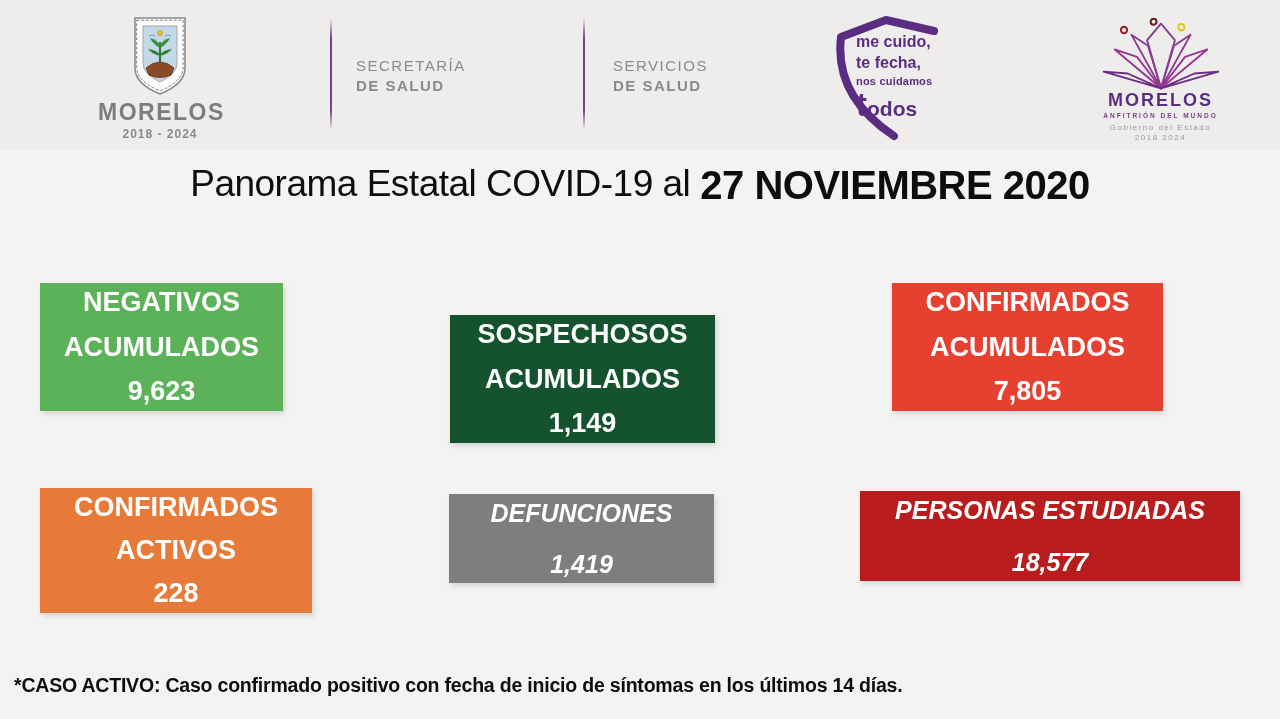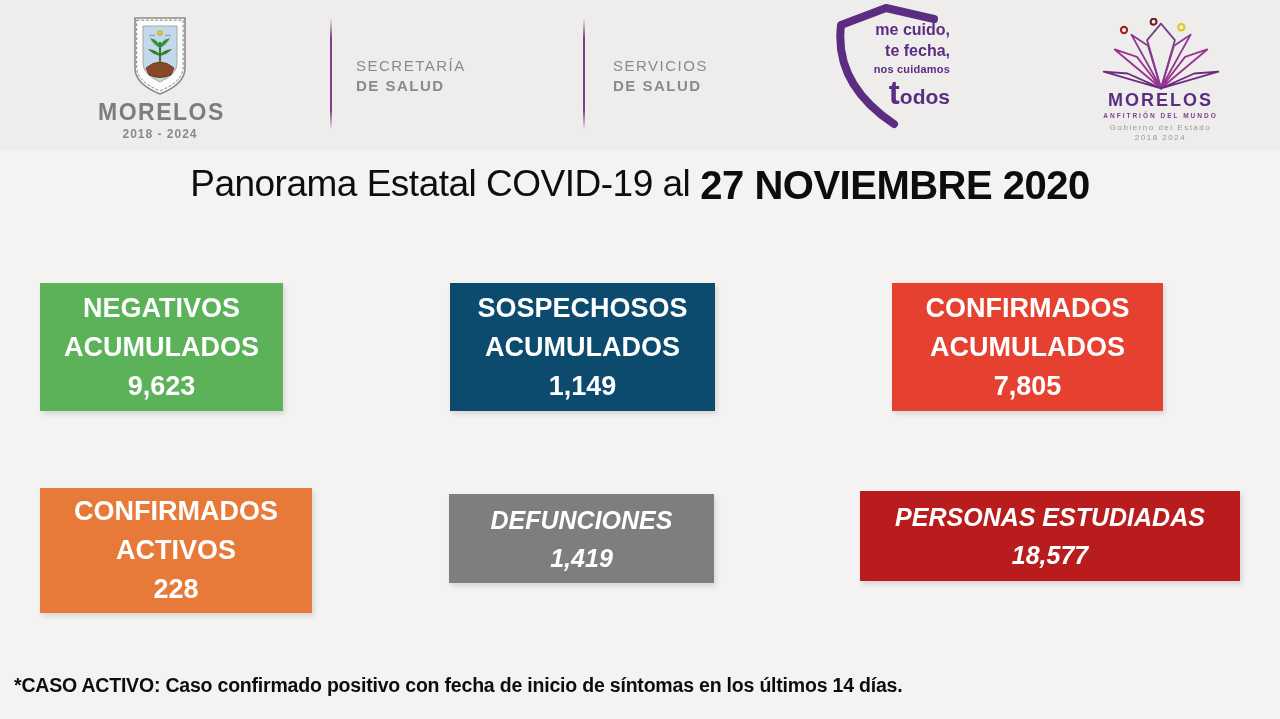--- a/index.html
+++ b/index.html
@@ -19,21 +19,21 @@
     background:linear-gradient(to bottom, rgba(123,63,140,0), #7b3f8c 18%, #7b3f8c 82%, rgba(123,63,140,0)); }
   .divider-1 { left:330px; }
   .divider-2 { left:583px; }
 
   .dep-block { position:absolute; top:57px; color:#8a8a8a; }
   .dep-1 { left:356px; }
   .dep-2 { left:613px; }
   .dep-line1 { font-size:15px; letter-spacing:1.5px; }
   .dep-line2 { font-size:15px; font-weight:bold; letter-spacing:1.5px; margin-top:3px; }
 
-  .mecuido-logo { position:absolute; left:830px; top:2px; width:120px; height:128px;text-align:right; }
+  .mecuido-logo { position:absolute; left:830px; top:14px; width:120px; height:128px; }
   .mecuido-logo svg { position:absolute; left:0; top:0; }
   .mecuido-text { position:absolute; left:26px; top:20px; width:94px; color:#5b2d82; font-weight:bold; line-height:1; }
   .mc-l1, .mc-l2 { font-size:16px; margin-bottom:5px; }
   .mc-l3 { font-size:11px; margin-bottom:1px; letter-spacing:0.2px; }
   .mc-l4 { display:block; font-size:21px; }
   .mc-l4::first-letter { font-size:33px; }
 
   .anfitrion-logo { position:absolute; left:1088px; top:18px; width:145px; text-align:center; }
   .anfitrion-logo svg { display:block; margin:0 auto; }
   .anf-name { font-size:18px; font-weight:bold; color:#5b2d82; letter-spacing:2px; margin-top:-2px; }
@@ -41,21 +41,21 @@
   .anf-gov { font-size:8px; color:#9a96a0; letter-spacing:1.5px; margin-top:4px; }
   .anf-years { font-size:8px; color:#9a96a0; letter-spacing:1.5px; margin-top:1px;text-align:center; }
 
   
   .title { position:absolute; left:0; top:163px; width:1280px; text-align:center; color:#0d0d0d;
     white-space:nowrap; }
   .title-prefix { font-size:37px; font-weight:normal; letter-spacing:-0.5px; }
   .title-date { font-size:40px; font-weight:bold; letter-spacing:-0.5px; margin-left:10px; vertical-align:-3px; }
 
   
-  .stat-box { position:absolute; display:flex; flex-direction:column; align-items:center; justify-content:center;
+  .stat-box { position:absolute; display:flex; flex-direction:column; align-items:center; justify-content:space-between;
     color:#ffffff; font-weight:bold; text-align:center; box-shadow:2px 3px 5px rgba(0,0,0,0.12); }
   .stat-line { font-size:27px; line-height:39px; }
   .stat-line-sm { font-size:25px; line-height:38px;font-style:italic; }
 
   .box-negativos   { left:40px;  top:283px; width:243px; height:128px; }
   .box-sospechosos { left:450px; top:283px; width:265px; height:128px; }
   .box-confirmados { left:892px; top:283px; width:271px; height:128px; }
   .box-activos     { left:40px;  top:488px; width:272px; height:125px; }
   .box-defunciones { left:449px; top:494px; width:265px; height:89px; }
   .box-estudiadas  { left:860px; top:491px; width:380px; height:90px; }
@@ -140,21 +140,21 @@
   <div class="title">
     <span class="title-prefix">Panorama Estatal COVID-19 al</span><span class="title-date">27 NOVIEMBRE 2020</span>
   </div>
 
   <div class="stat-box box-negativos" style="background-color: rgb(91, 178, 89);">
     <div class="stat-line">NEGATIVOS</div>
     <div class="stat-line">ACUMULADOS</div>
     <div class="stat-line">9,623</div>
   </div>
 
-  <div class="stat-box box-sospechosos" style="background-color: #0c4a6e;">
+  <div class="stat-box box-sospechosos" style="background-color: #14532d; margin-top: 32px;">
     <div class="stat-line">SOSPECHOSOS</div>
     <div class="stat-line">ACUMULADOS</div>
     <div class="stat-line">1,149</div>
   </div>
 
   <div class="stat-box box-confirmados" style="background-color: rgb(230, 65, 48);">
     <div class="stat-line">CONFIRMADOS</div>
     <div class="stat-line">ACUMULADOS</div>
     <div class="stat-line">7,805</div>
   </div>

